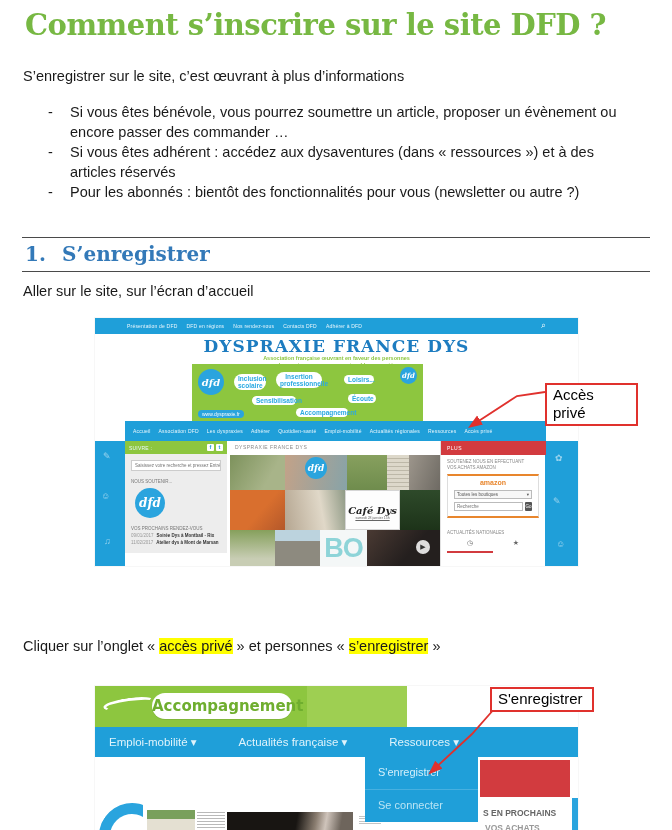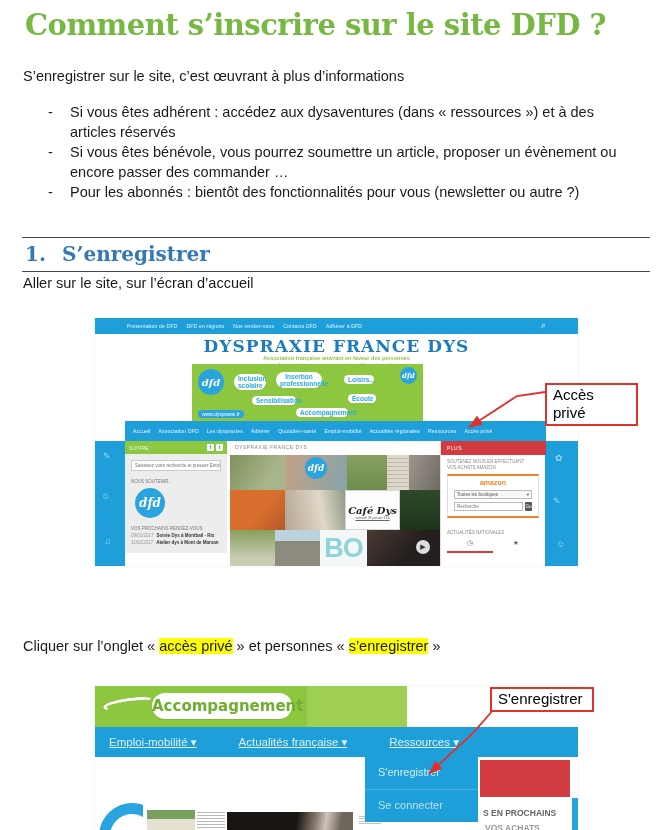--- a/index.html
+++ b/index.html
@@ -101,21 +101,21 @@
   
   .shot2 { top:686px; height:144px; }
   .s2-banner { position:absolute; left:0; top:0; width:312px; height:41px; background:#8dc63f; }
   .s2-banner .lighter { position:absolute; right:0; top:0; width:100px; height:41px; background:#9ecf52; }
   .s2-bubble { position:absolute; left:57px; top:7px; width:140px; height:26px; background:#fff;
                border-radius:14px; color:#6fae2f; font-weight:bold; font-size:15px; line-height:26px;
                text-align:center; font-family:"DejaVu Sans", sans-serif; box-shadow:0 1px 0 rgba(0,0,0,0.08); }
   .s2-swoosh { position:absolute; left:8px; top:12px; width:52px; height:12px; border:3px solid #fff;
                border-radius:50%; border-color:#fff transparent transparent #fff; transform:rotate(-8deg); }
   .s2-nav { position:absolute; left:0; top:41px; width:483px; height:30px; display:flex;
-            align-items:flex-start; color:#dff3fb; font-size:11.5px;text-decoration:underline; }
+            align-items:flex-start; color:#dff3fb; font-size:11.5px; }
   .s2-nav .it { padding:0 14px; white-space:nowrap; height:30px; line-height:30px; }
   .s2-nav .active { background:#0d84b8; }
   .s2-drop { position:absolute; left:270px; top:71px; width:113px; height:65px; background:#1f9fd9;
              color:#d3effa; font-size:11px; z-index:5; }
   .s2-drop .di { padding:9px 0 0 13px; height:32px; }
   .s2-drop .di + .di { border-top:1px solid rgba(255,255,255,0.18); color:#b9e4f4; }
   .s2-red { position:absolute; left:385px; top:74px; width:90px; height:37px; background:#d23b3f; }
   .frag-swirl { position:absolute; left:2px; top:115px; width:46px; height:29px; overflow:hidden; }
   .frag-swirl::before { content:""; position:absolute; left:2px; top:2px; width:44px; height:44px;
                         border-radius:50%; border:11px solid #2aa4de; border-right-color:transparent;
@@ -136,40 +136,40 @@
 <body>
 
 <div class="page">
 
   <h1 class="doc-title">Comment s’inscrire sur le site DFD ?</h1>
   <p class="intro">S’enregistrer sur le site, c’est œuvrant à plus d’informations</p>
 
   <div class="bullets">
     <div class="bullet">
         <span class="dash"></span>
-        <span>Si vous êtes adhérent : accédez aux dysaventures (dans « ressources ») et à des articles réservés</span>
+        <span>Si vous êtes bénévole, vous pourrez soumettre un article, proposer un évènement ou encore passer des commander …</span>
       </div>
     <div class="bullet">
         <span class="dash"></span>
-        <span>Si vous êtes bénévole, vous pourrez soumettre un article, proposer un évènement ou encore passer des commander …</span>
+        <span>Si vous êtes adhérent : accédez aux dysaventures (dans « ressources ») et à des articles réservés</span>
       </div>
     <div class="bullet">
         <span class="dash"></span>
         <span>Pour les abonnés : bientôt des fonctionnalités pour vous (newsletter ou autre ?)</span>
       </div>
   </div>
 
   <div class="sec-rule" style="top:237px;"></div>
   <div class="sec-head">
     <span class="num">1.</span>
     <span>S’enregistrer</span>
   </div>
   <div class="sec-rule" style="top:271px;"></div>
 
-  <p class="step-text" style="top:275px;">Aller sur le site, sur l’écran d’accueil</p>
+  <p class="step-text" style="top:283px;">Aller sur le site, sur l’écran d’accueil</p>
 
   <div class="shot shot1">
     <div class="s1-topbar blue">
       <span class="tinytxt">Présentation de DFD</span>
       <span class="tinytxt">DFD en régions</span>
       <span class="tinytxt">Nos rendez-vous</span>
       <span class="tinytxt">Contacts DFD</span>
       <span class="tinytxt">Adhérer à DFD</span>
       <span class="s1-search">⌕</span>
     </div>

